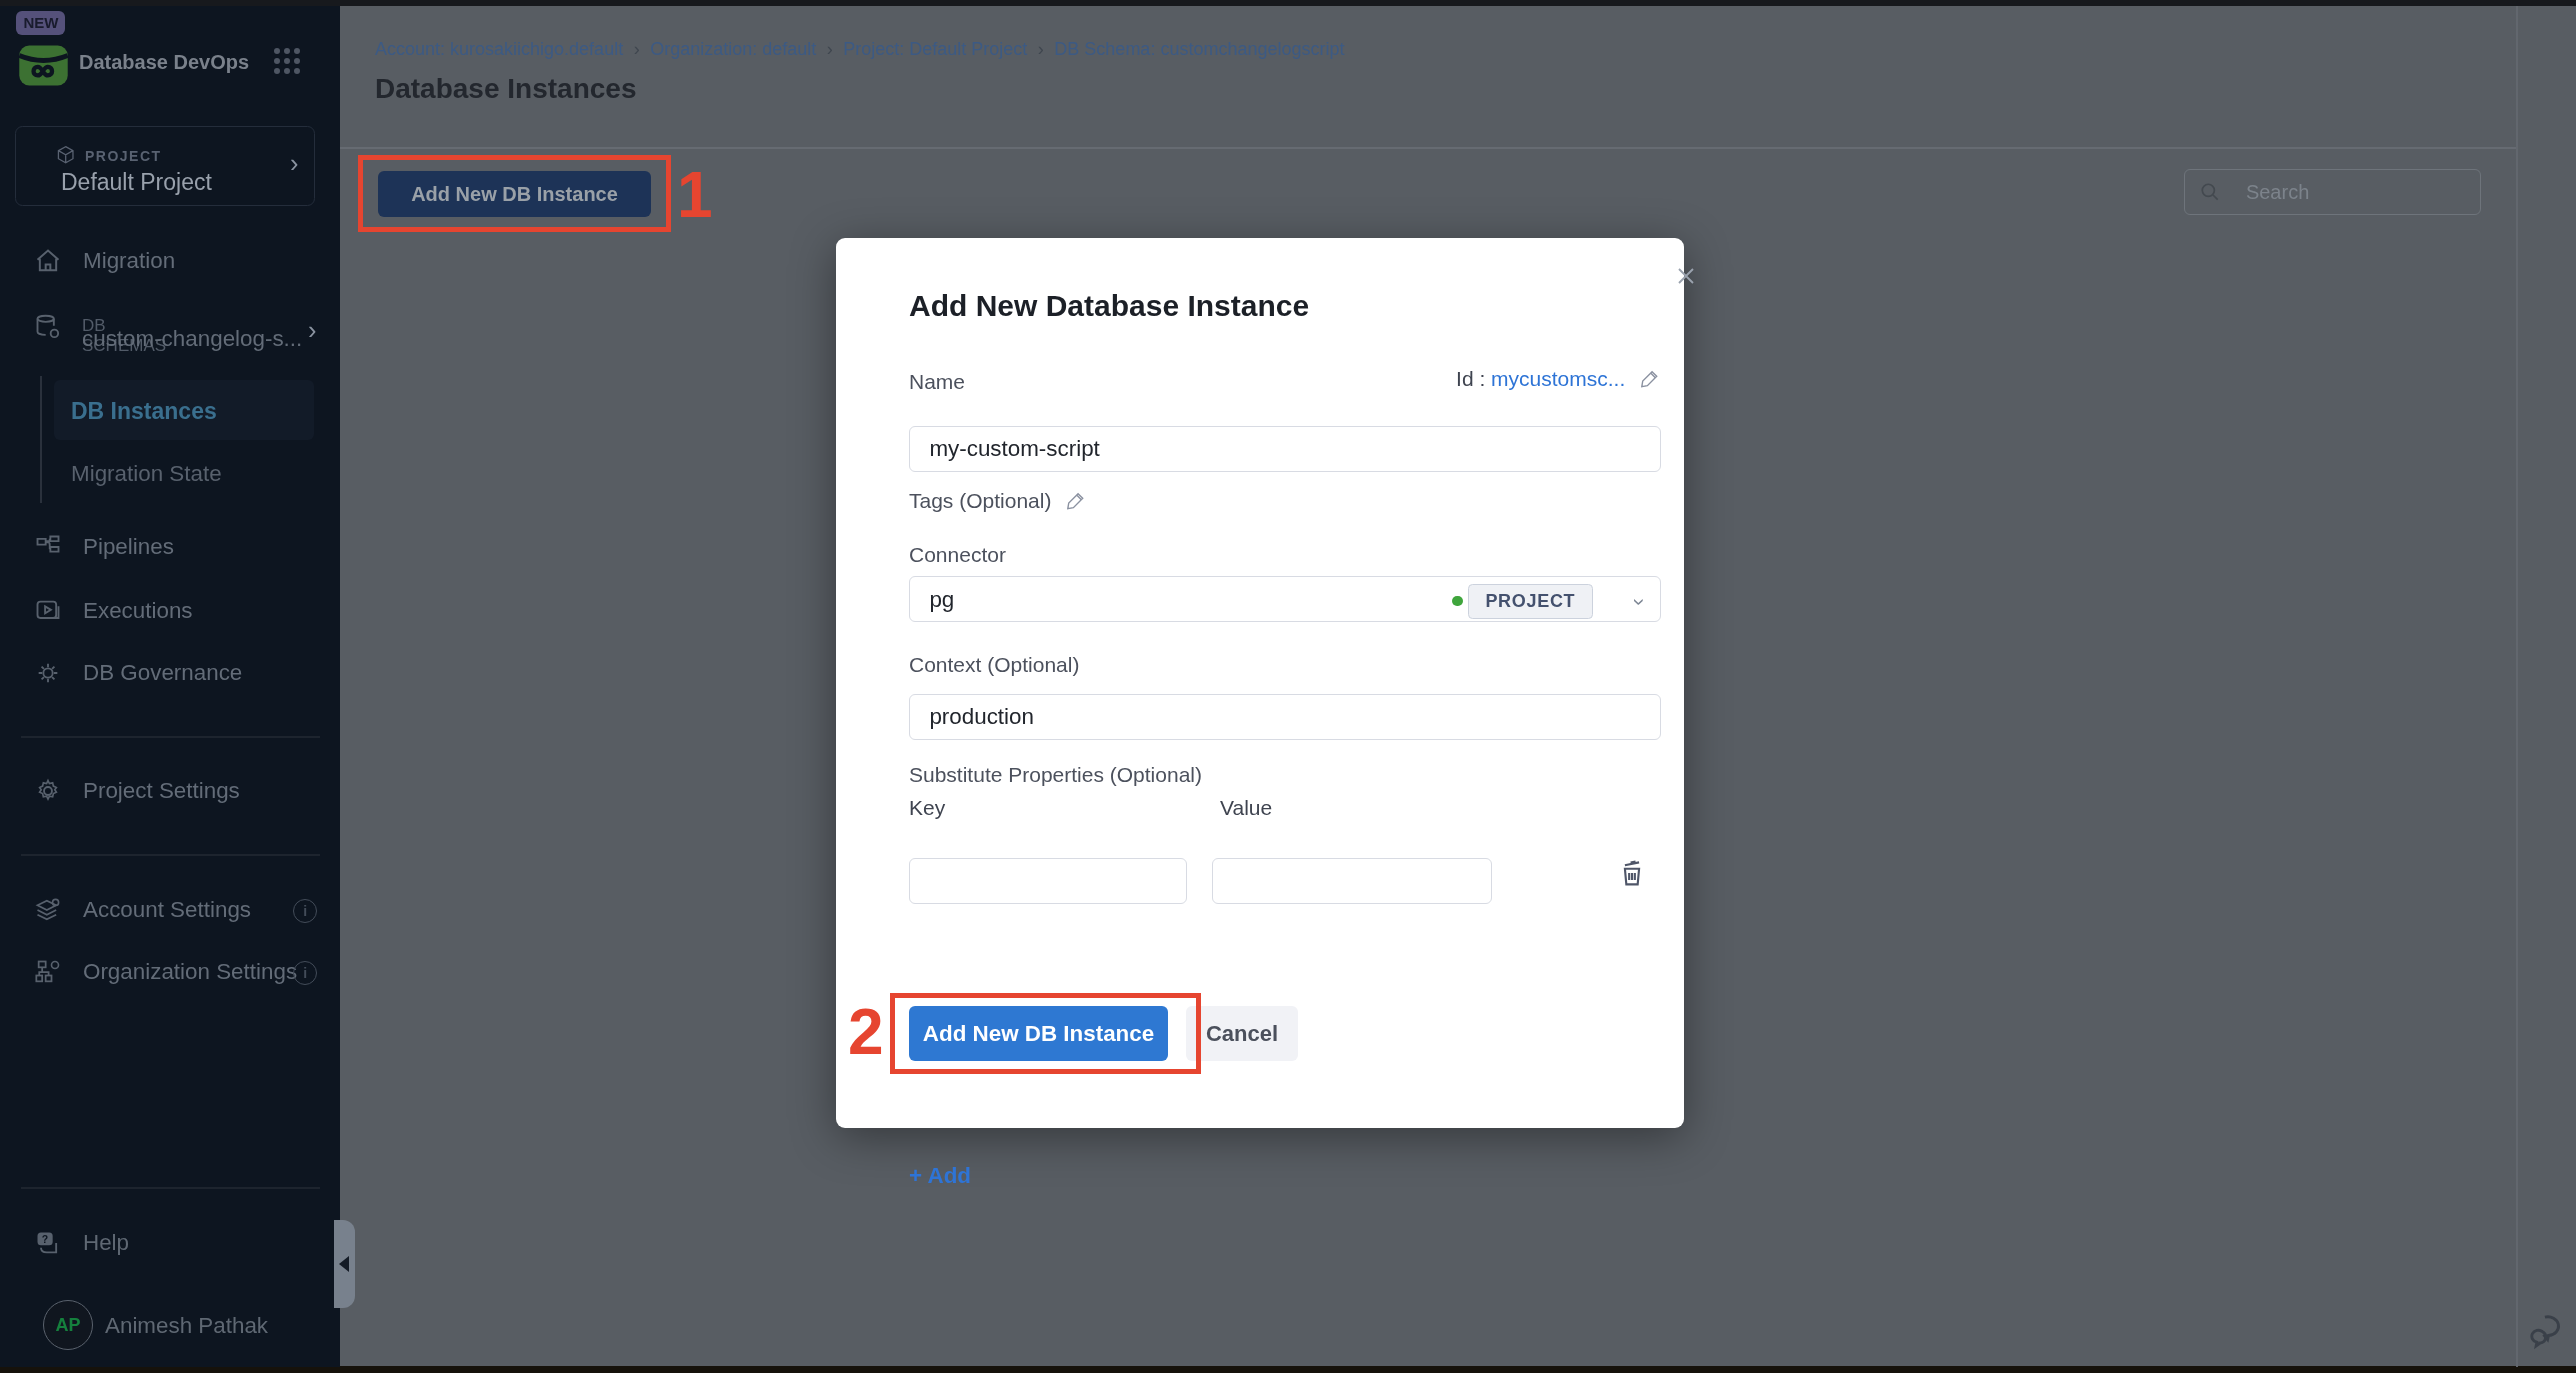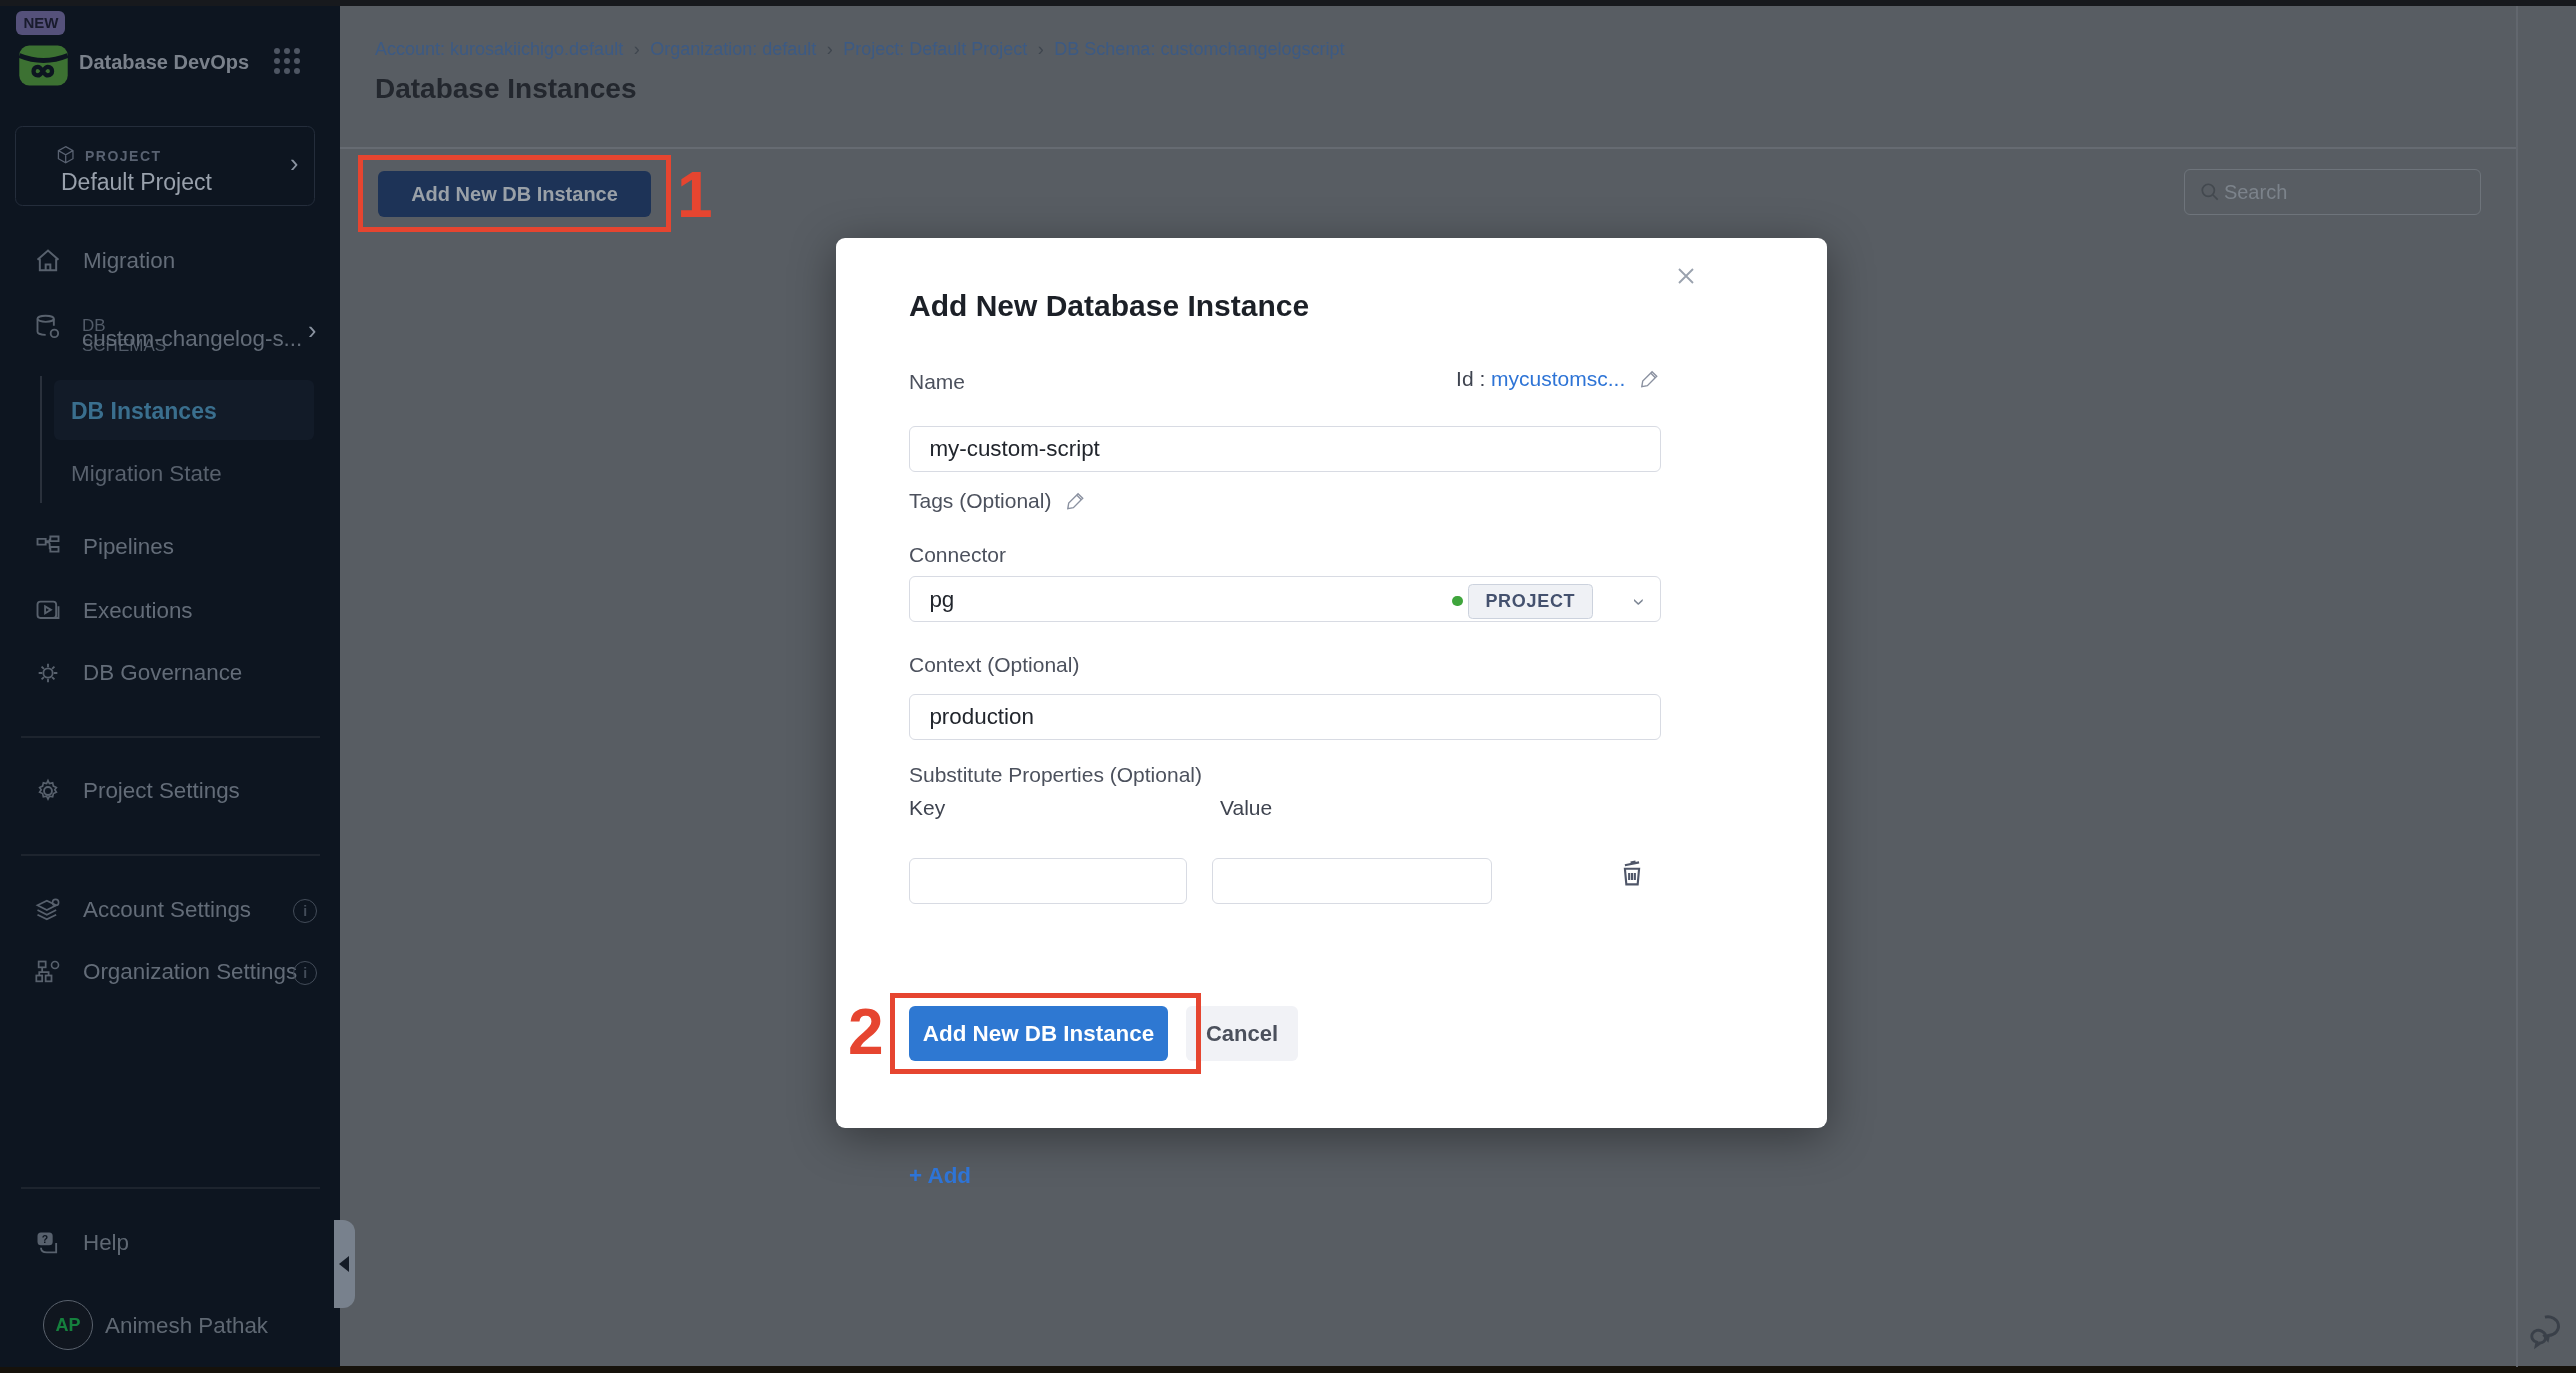--- a/index.html
+++ b/index.html
@@ -40,27 +40,27 @@
   .crumb{font-size:18px;color:#3c5a84;}
   .crumb-sep{font-size:18px;color:#3f464f;margin:0 10.5px;}
   .page-title{left:375px;top:73px;font-size:28px;font-weight:700;color:#23272e;}
   .header-div{left:340px;top:147px;width:2177px;height:1.5px;background:#666b72;}
   .right-line{left:2516px;top:6px;width:1.5px;height:1361px;background:#62676e;}
   .btn1{left:378px;top:171px;width:273px;height:46px;background:#1d3357;border-radius:6px;
         color:#9aa1a8;font-weight:700;font-size:20px;display:flex;align-items:center;justify-content:center;}
   .search-box{left:2184px;top:169px;width:297px;height:46px;border:1.5px solid #6e747b;border-radius:6px;
               display:flex;align-items:center;padding:0 0 0 13.5px;box-sizing:border-box;color:#43494f;}
   .search-box input{border:0;outline:0;background:transparent;font-size:20px;color:#7c838b;
-                    font-family:"Liberation Sans",sans-serif;margin-left:1px;width:224px;}
+                    font-family:"Liberation Sans",sans-serif;margin-left:23px;width:224px;}
   .search-box input::placeholder{color:#7c838b;}
   
   .ann-box{border:5.2px solid #e64530;z-index:40;}
   .ann-num{color:#e64530;font-size:64px;font-weight:800;z-index:40;line-height:1;}
   
-  .modal{left:836px;top:238px;width:991px;height:890px;background:#ffffff;border-radius:9px;
+  .modal{left:836px;top:238px;width:848px;height:890px;background:#ffffff;border-radius:9px;
          box-shadow:0 9px 45px rgba(0,0,0,.4);z-index:30;}
   .m-title{left:73px;top:51px;font-size:30px;font-weight:700;color:#1c2027;}
   .m-close{left:836px;top:24px;width:28px;height:28px;color:#9aa2ae;cursor:pointer;}
   .f-label{font-size:21px;color:#4c515d;}
   .m-input{position:absolute;box-sizing:border-box;border:1.5px solid #d8dbe3;border-radius:6px;height:46px;
            font-size:22.4px;color:#21252c;padding:0 19.4px;font-family:"Liberation Sans",sans-serif;outline:0;background:#fff;width:100%;margin-top:8px;}
   .id-row{left:0;top:132px;width:752px;text-align:right;font-size:21px;}
   .id-prefix{color:#3f4450;margin-top:8px;}
   .id-link{color:#2e74d6;}
   .pencil{display:inline-block;width:22.4px;height:22.4px;color:#8a91a0;vertical-align:-3px;margin-left:7.5px;}

